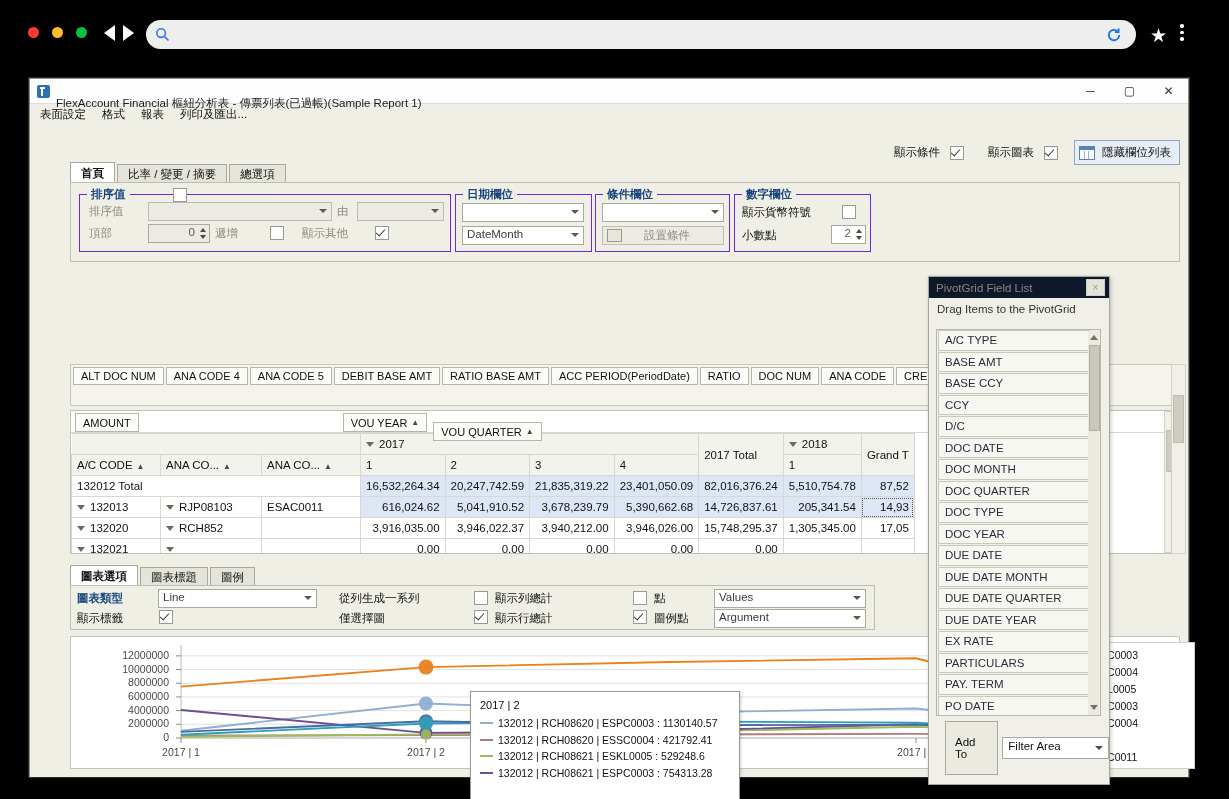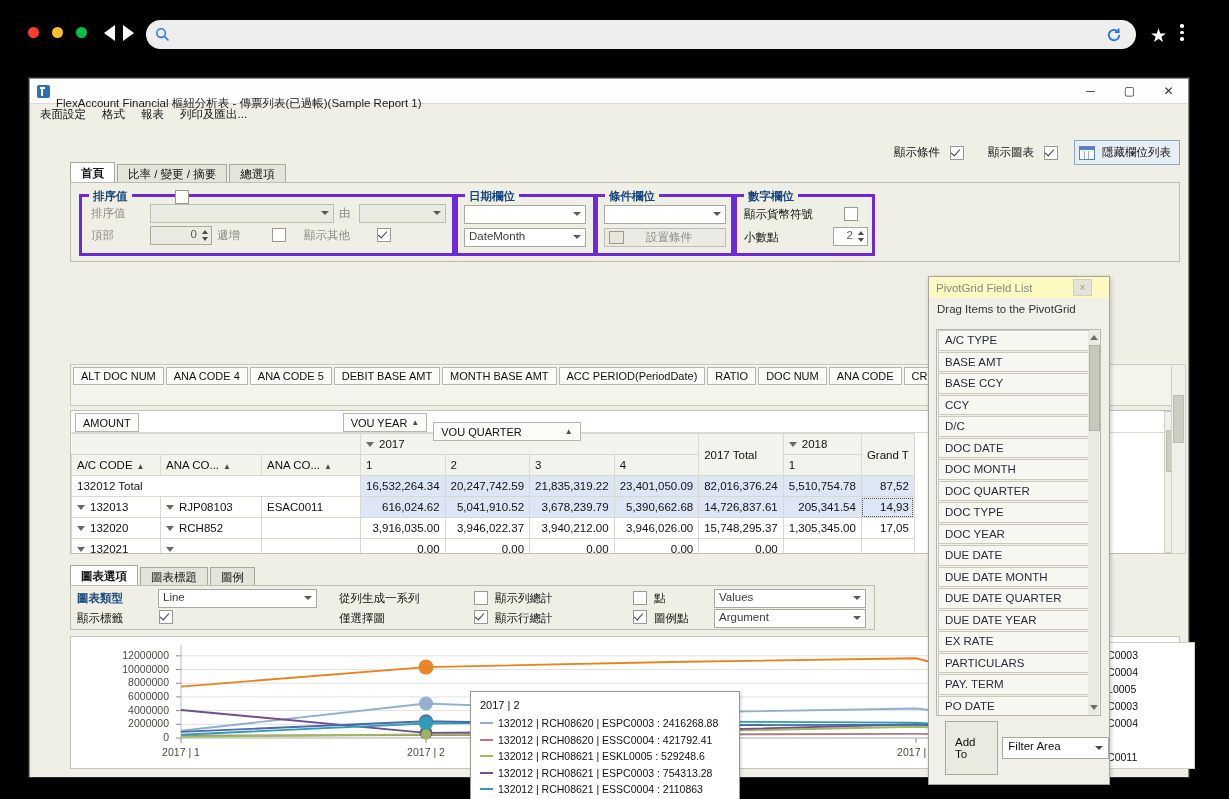--- a/index.html
+++ b/index.html
@@ -48,21 +48,21 @@
   .hidebtn span{font-size:11.5px;color:#111;}
 
   
   .tabstrip{position:absolute;left:40px;top:38px;display:flex;align-items:flex-end;}
   .tab{height:19px;padding:0 10px;border:1px solid #a8a89e;border-bottom:none;background:#e4e4da;
        font-size:11.5px;color:#111;display:flex;align-items:center;margin-right:2px;}
   .tab.active{background:#fff;height:21px;font-weight:bold;}
   .tabpanel{position:absolute;left:40px;top:58px;right:8px;height:78px;background:#efefe6;border:1px solid #bdbdb2;}
 
   
-  .gbox{position:absolute;border:3px solid #6d28d9;}
+  .gbox{position:absolute;border:1px solid #6d28d9;}
   .gtitle{position:absolute;top:-8px;left:7px;background:#efefe6;padding:0 4px;font-size:11.5px;font-weight:bold;color:#17457e;}
   .fld{height:17px;border:1px solid #bdbdb2;background:#ebebe3;position:relative;}
   .fld.white{background:#fff;border:1px solid #a9a99e;}
   .fld .cap{position:absolute;left:4px;top:1px;font-size:11.5px;color:#3b3b3b;}
   .fld .arr{position:absolute;right:4px;top:6px;width:0;height:0;border-left:4px solid transparent;border-right:4px solid transparent;border-top:4px solid #5a5a52;}
   .stat{font-size:11.5px;color:#8c8c84;}
   .stat2{font-size:11.5px;color:#111;}
   .spin{height:17px;border:1px solid #a9a99e;background:#ebebe3;position:relative;}
   .spin .v{position:absolute;right:14px;top:1px;font-size:11.5px;color:#5d5d56;}
   .spin .up,.spin .dn{position:absolute;right:3px;width:0;height:0;border-left:3.5px solid transparent;border-right:3.5px solid transparent;}
@@ -105,21 +105,21 @@
   .tip-sw{width:13px;height:2px;flex:none;}
 
   
   .legend{position:absolute;left:1010px;top:518px;width:145px;background:#fff;border:1px solid #cfcfc6;padding:3px 4px;}
   .lg-row{display:flex;align-items:center;gap:4px;font-size:10.5px;color:#111;height:17px;white-space:nowrap;overflow:hidden;}
   .lg-sw{width:11px;height:2px;flex:none;}
 
   
   .fl{position:absolute;left:898px;top:152px;width:180px;height:507px;background:#f0f0e9;
       border:1px solid #a6a69b;box-shadow:1px 1px 4px rgba(0,0,0,.22);}
-  .fl-tb{height:21px;background:#fef9c3;display:flex;align-items:center;padding:0 17px 0 7px;}
+  .fl-tb{height:21px;background:#0f172a;display:flex;align-items:center;padding:0 4px 0 7px;}
   .fl-tb .t{font-size:11.5px;color:#888880;}
   .fl-x{margin-left:auto;width:17px;height:15px;background:#e3e3da;border:1px solid #cfcfc4;display:flex;align-items:center;justify-content:center;font-size:10px;color:#9a9a90;}
   .fl-sub{font-size:11.5px;color:#333;padding:5px 0 4px 8px;}
   .fl-list{position:absolute;left:7px;top:52px;width:163px;height:385px;background:#efefe6;border:1px solid #b7b7ab;overflow:hidden;}
   .fl-item{height:18.5px;margin:0 10px 1px 1px;border:1px solid #c9c9bd;background:#f7f7f1;
            display:flex;align-items:center;padding-left:6px;font-size:11.5px;color:#2b2b3d;}
   .fl-sb{position:absolute;right:1px;top:1px;width:11px;bottom:1px;background:#eaeae1;}
   .fl-sb .thumb{position:absolute;left:1px;top:14px;width:9px;height:84px;background:#c8c8bd;border:1px solid #b0b0a4;}
   .fl-sb .ar{position:absolute;left:2px;width:0;height:0;border-left:4px solid transparent;border-right:4px solid transparent;}
   .fl-sb .ar.up{top:4px;border-bottom:5px solid #70706a;}
@@ -265,39 +265,39 @@
           </div>
         </div>
       </div>
 
       <div class="chiparea">
         <div class="chiprow" id="chips">
             <div class="chip">ALT DOC NUM</div>
             <div class="chip">ANA CODE 4</div>
             <div class="chip">ANA CODE 5</div>
             <div class="chip">DEBIT BASE AMT</div>
-            <div class="chip">MONTH BASE AMT</div>
+            <div class="chip">RATIO BASE AMT</div>
             <div class="chip">ACC PERIOD(PeriodDate)</div>
             <div class="chip">RATIO</div>
             <div class="chip">DOC NUM</div>
             <div class="chip">ANA CODE</div>
             <div class="chip">CREDIT AMT</div>
             <div class="chip">DEBIT AMT</div>
           </div>
       </div>
 
       <div class="pivot">
 
         <div style="display:flex;align-items:center;height:21px;border-bottom:1px solid #d8d8d0;">
           <div class="chip" style="margin:2px 0 0 4px;height:17px;">AMOUNT</div>
           <div class="chip" style="margin:2px 0 0 204px;height:17px;">
             <span>VOU YEAR</span>
               <span class="sortico">▲</span>
           </div>
-          <div class="chip" style="margin:20px 0 0 6px;height:17px;gap:39px;">
+          <div class="chip" style="margin:20px 0 0 6px;height:17px;">
             <span>VOU QUARTER</span>
               <span class="sortico">▲</span>
           </div>
         </div>
         <table class="ptable" id="ptable">
             <tbody>
               <tr>
                 <td class="hd" colspan="3" style="width:256px;border-left:none;"></td>
                 <td class="hd" colspan="4"><span class="expander"></span>2017</td>
                 <td class="hd" rowspan="2">2017 Total</td>
@@ -490,37 +490,33 @@
             <span class="lg-sw" style="background: rgb(140, 156, 196);"></span>
             <span>103 | ESAC0011</span>
           </div>
         </div>
 
       <div class="tip">
         <div class="tip-hd">2017 | 2</div>
         <div id="tiprows">
             <div class="tip-row">
               <span class="tip-sw" style="background: rgb(143, 174, 208);"></span>
-              <span>132012 | RCH08620 | ESPC0003 : 2416268.88</span>
+              <span>132012 | RCH08620 | ESPC0003 : 1130140.57</span>
             </div>
             <div class="tip-row">
               <span class="tip-sw" style="background: rgb(176, 123, 127);"></span>
               <span>132012 | RCH08620 | ESSC0004 : 421792.41</span>
             </div>
             <div class="tip-row">
               <span class="tip-sw" style="background: rgb(156, 187, 90);"></span>
               <span>132012 | RCH08621 | ESKL0005 : 529248.6</span>
             </div>
             <div class="tip-row">
               <span class="tip-sw" style="background: rgb(111, 79, 140);"></span>
               <span>132012 | RCH08621 | ESPC0003 : 754313.28</span>
-            </div>
-            <div class="tip-row">
-              <span class="tip-sw" style="background: rgb(46, 159, 181);"></span>
-              <span>132012 | RCH08621 | ESSC0004 : 2110863</span>
             </div>
             <div class="tip-row"></div>
           </div>
       </div>
 
       <div class="fl">
         <div class="fl-tb">
           <span class="t">PivotGrid Field List</span>
           <span class="fl-x">×</span>
         </div>

